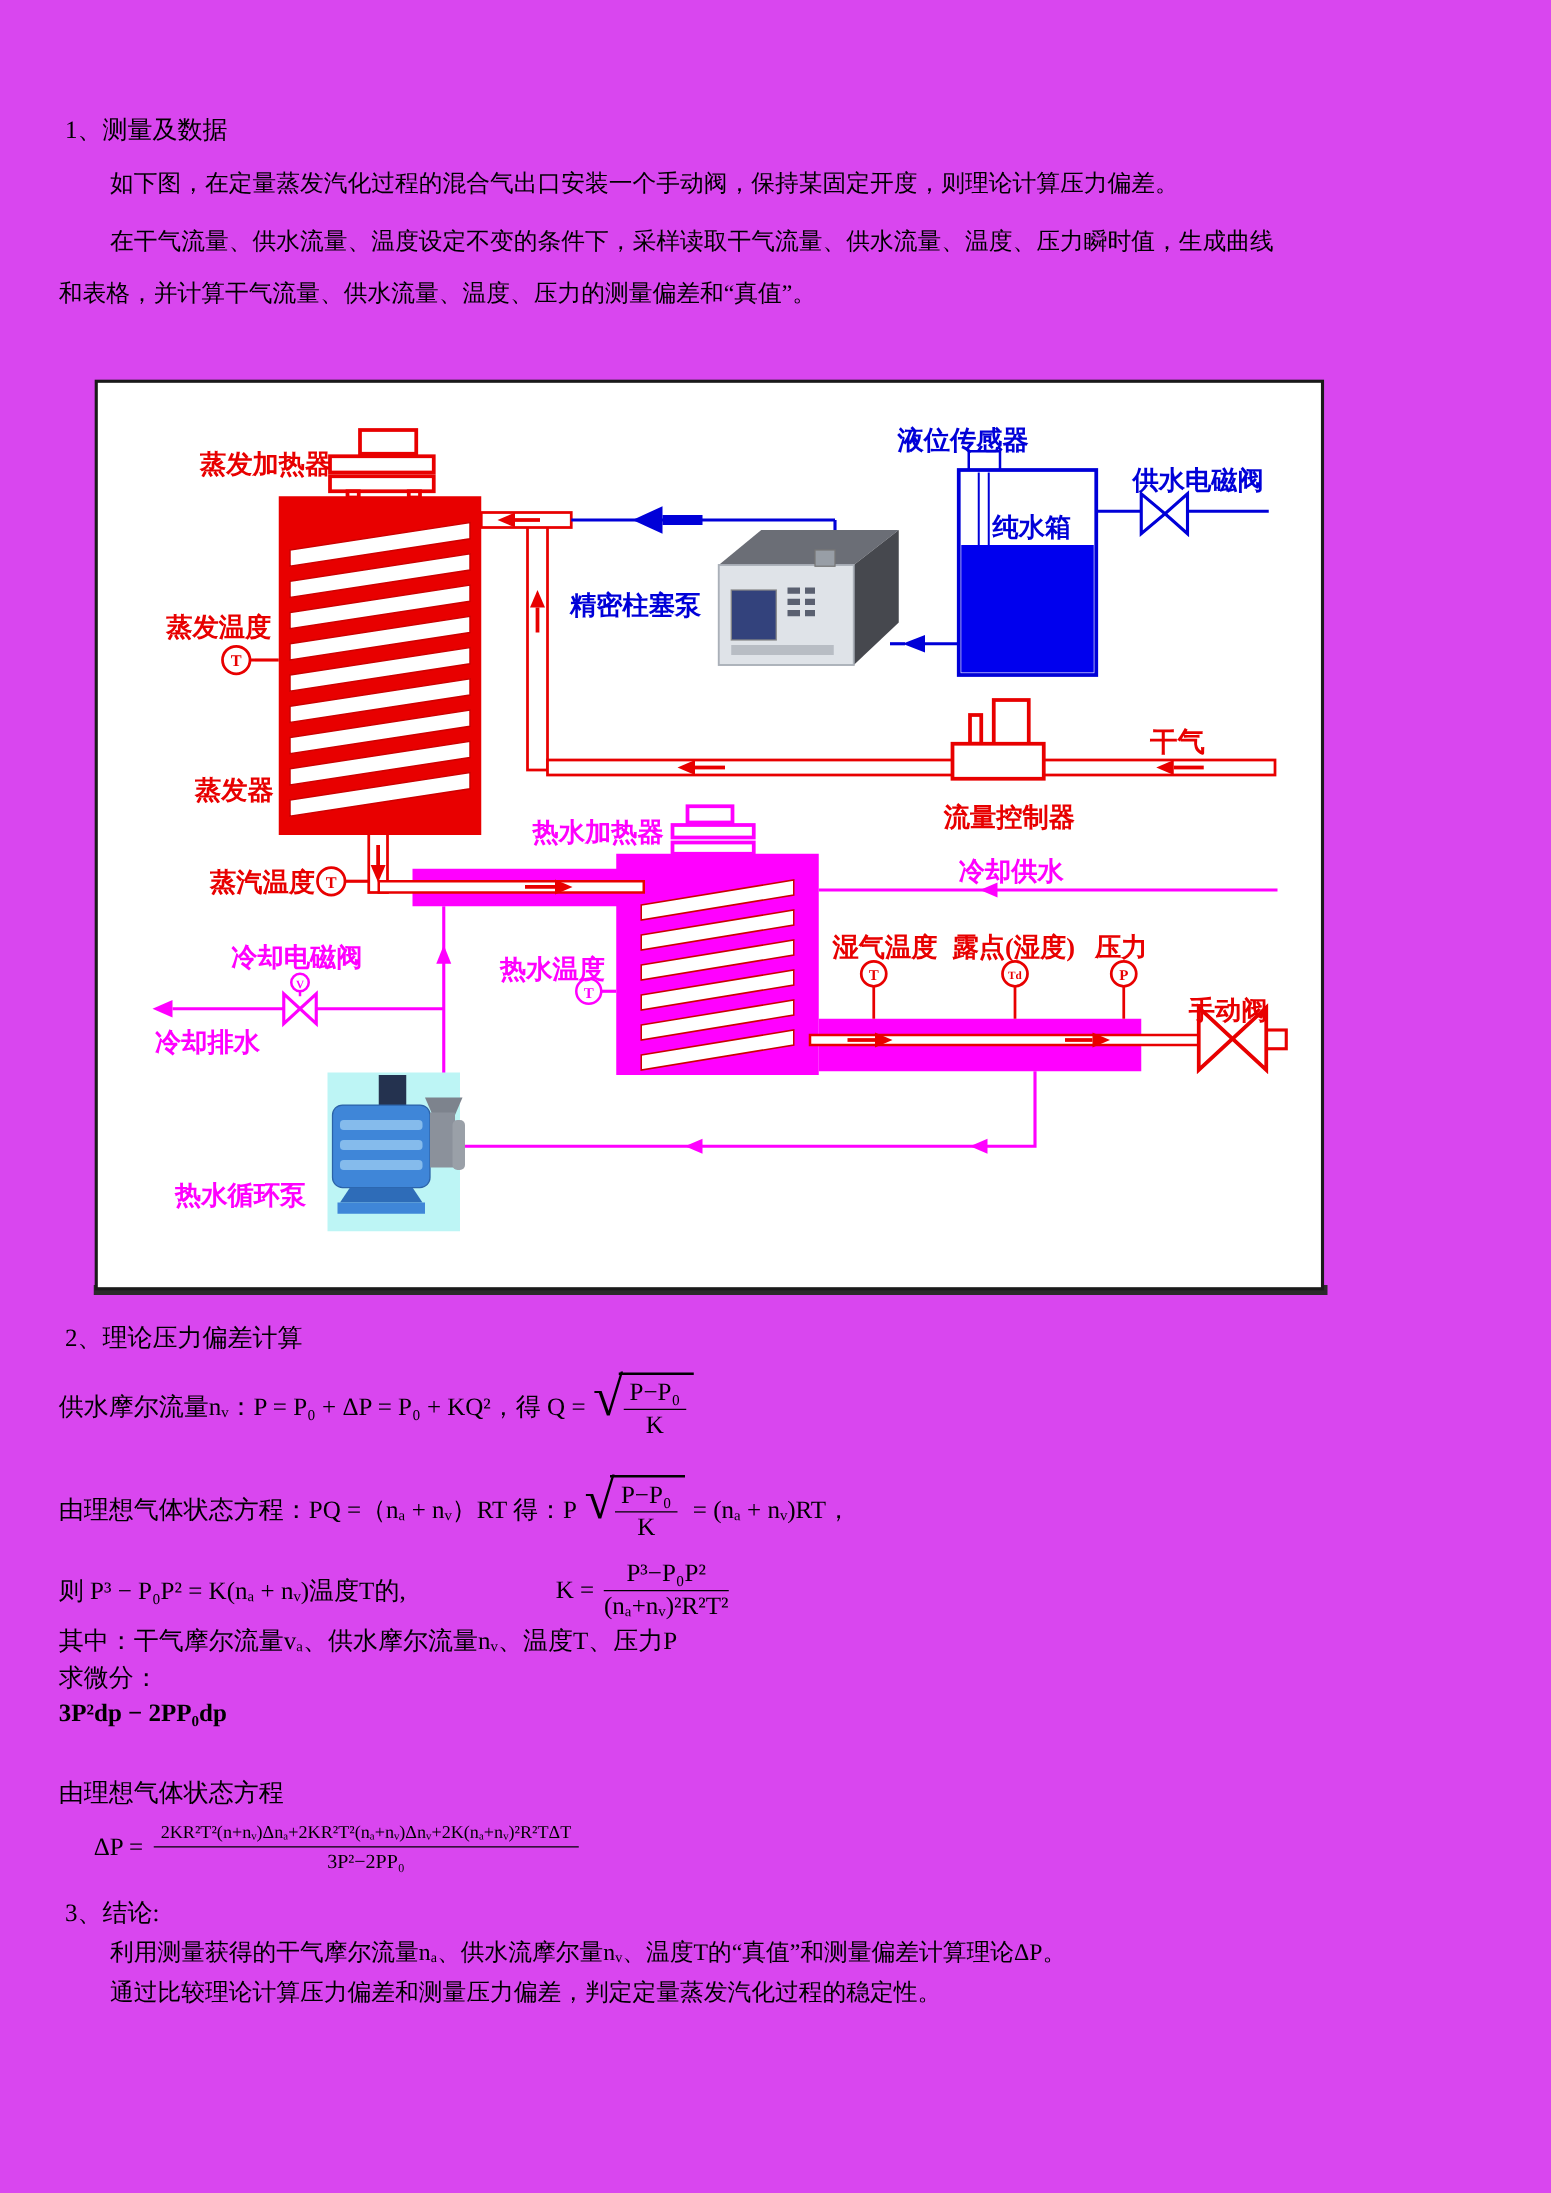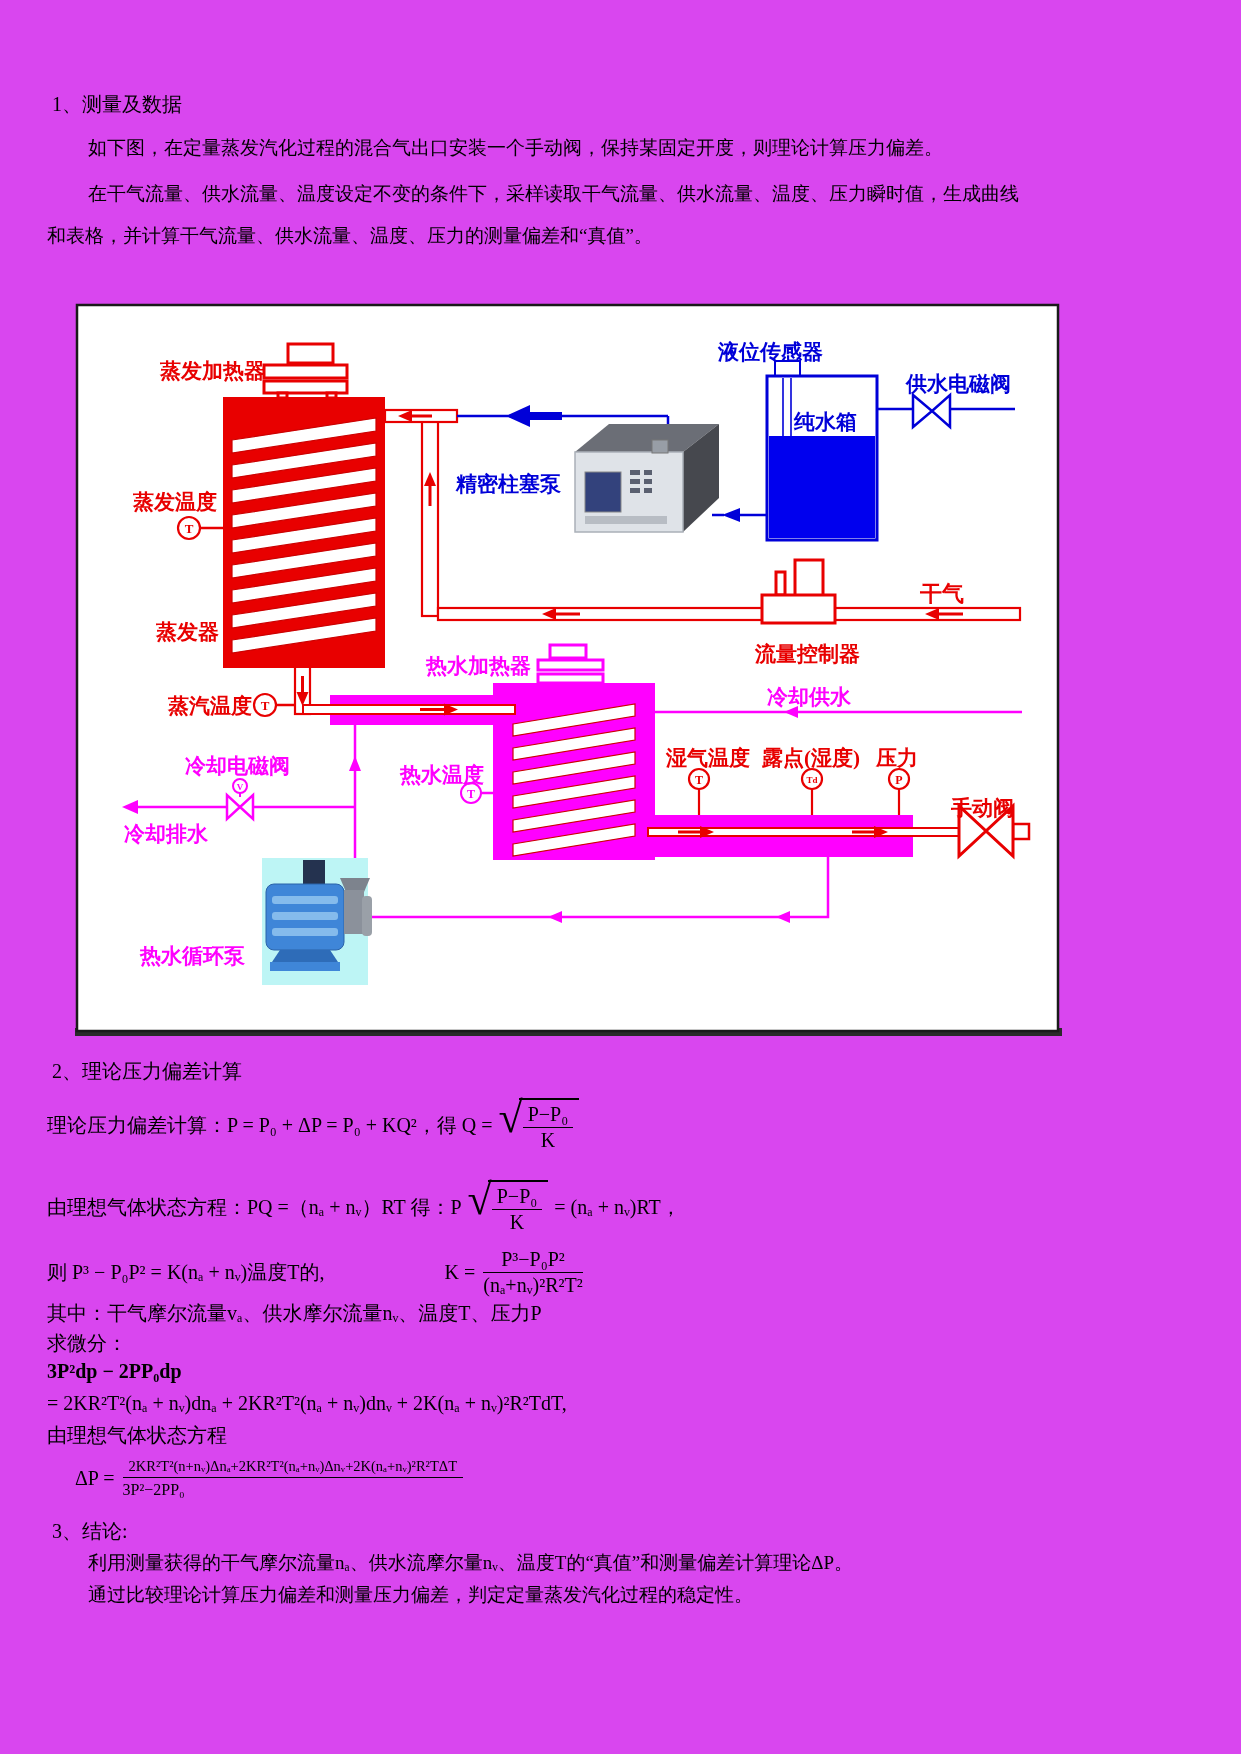--- a/index.html
+++ b/index.html
@@ -7,21 +7,21 @@
         font-family:"Liberation Serif","DejaVu Serif",serif;color:#000;}
   .t{position:absolute;white-space:nowrap;font-size:19px;line-height:22px;}
   .h{font-size:20px;}
   .frm{display:flex;align-items:center;white-space:nowrap;font-size:20px;}
   .frac{display:inline-block;text-align:center;vertical-align:middle;font-size:20px;line-height:1.15;}
   .frac .num{display:block;border-bottom:1.6px solid #000;padding:0 5px 1px 5px;}
   .frac .den{display:block;padding-top:1px;}
   .sqrt{display:inline-flex;align-items:flex-start;margin-left:6px;}
   .sqrt .rad{font-size:44px;line-height:0.92;font-weight:400;margin-right:-4px;}
   .sqrt .rbar{border-top:2px solid #000;padding:3px 6px 0 4px;}
-  .bigfrac{display:inline-block;text-align:left;vertical-align:middle;line-height:1.2;}
+  .bigfrac{display:inline-block;text-align:center;vertical-align:middle;line-height:1.2;}
   .bigfrac .num{display:block;border-bottom:1.7px solid #000;padding:0 6px 2px 6px;font-size:14.5px;}
   .bigfrac .den{display:block;padding-top:2px;font-size:16px;}
   .dia{position:absolute;left:75px;top:303px;}
   svg text{font-family:"Liberation Serif","DejaVu Serif",serif;font-weight:bold;}
 </style>
 </head>
 <body>
 
 <div class="page">
 
@@ -250,21 +250,21 @@
       <text x="762" y="765" font-size="21" fill="#e80000">露点(湿度)</text>
       <text x="876" y="765" font-size="21" fill="#e80000">压力</text>
       <text x="951" y="815" font-size="21" fill="#e80000">手动阀</text>
     </g>
   </svg>
   </div>
 
   <div class="t h" style="left:52px;top:1060px;">2、理论压力偏差计算</div>
 
   <div class="frm" style="position:absolute;left:47px;top:1098px;">
-    <span>理论压力偏差计算：P = P₀ + ΔP = P₀ + KQ²，得 Q =</span>
+    <span>供水摩尔流量nᵥ：P = P₀ + ΔP = P₀ + KQ²，得 Q =</span>
     <span class="sqrt">
         <span class="rad">√</span>
         <span class="rbar"><span class="frac"><span class="num">P−P₀</span><span class="den">K</span></span></span>
       </span>
   </div>
 
   <div class="frm" style="position:absolute;left:47px;top:1180px;">
     <span>由理想气体状态方程：PQ =（nₐ + nᵥ）RT 得：P</span>
     <span class="sqrt">
         <span class="rad">√</span>
@@ -278,21 +278,20 @@
     <span style="margin-left:120px;">K =</span>
     <span class="frac" style="margin-left:8px;">
         <span class="num">P³−P₀P²</span>
         <span class="den">(nₐ+nᵥ)²R²T²</span>
       </span>
   </div>
 
   <div class="t h" style="left:47px;top:1302px;">其中：干气摩尔流量vₐ、供水摩尔流量nᵥ、温度T、压力P</div>
   <div class="t h" style="left:47px;top:1332px;">求微分：</div>
   <div class="t h" style="left:47px;top:1360px;font-weight:bold;">3P²dp − 2PP₀dp</div>
-  <div class="t h" style="left:47px;top:1392px;">= 2KR²T²(nₐ + nᵥ)dnₐ + 2KR²T²(nₐ + nᵥ)dnᵥ + 2K(nₐ + nᵥ)²R²TdT,</div>
   <div class="t h" style="left:47px;top:1424px;">由理想气体状态方程</div>
 
   <div class="frm" style="position:absolute;left:75px;top:1458px;">
     <span>ΔP =</span>
     <span class="bigfrac" style="margin-left:8px;">
         <span class="num">2KR²T²(n+nᵥ)Δnₐ+2KR²T²(nₐ+nᵥ)Δnᵥ+2K(nₐ+nᵥ)²R²TΔT</span>
         <span class="den">3P²−2PP₀</span>
       </span>
   </div>
 

